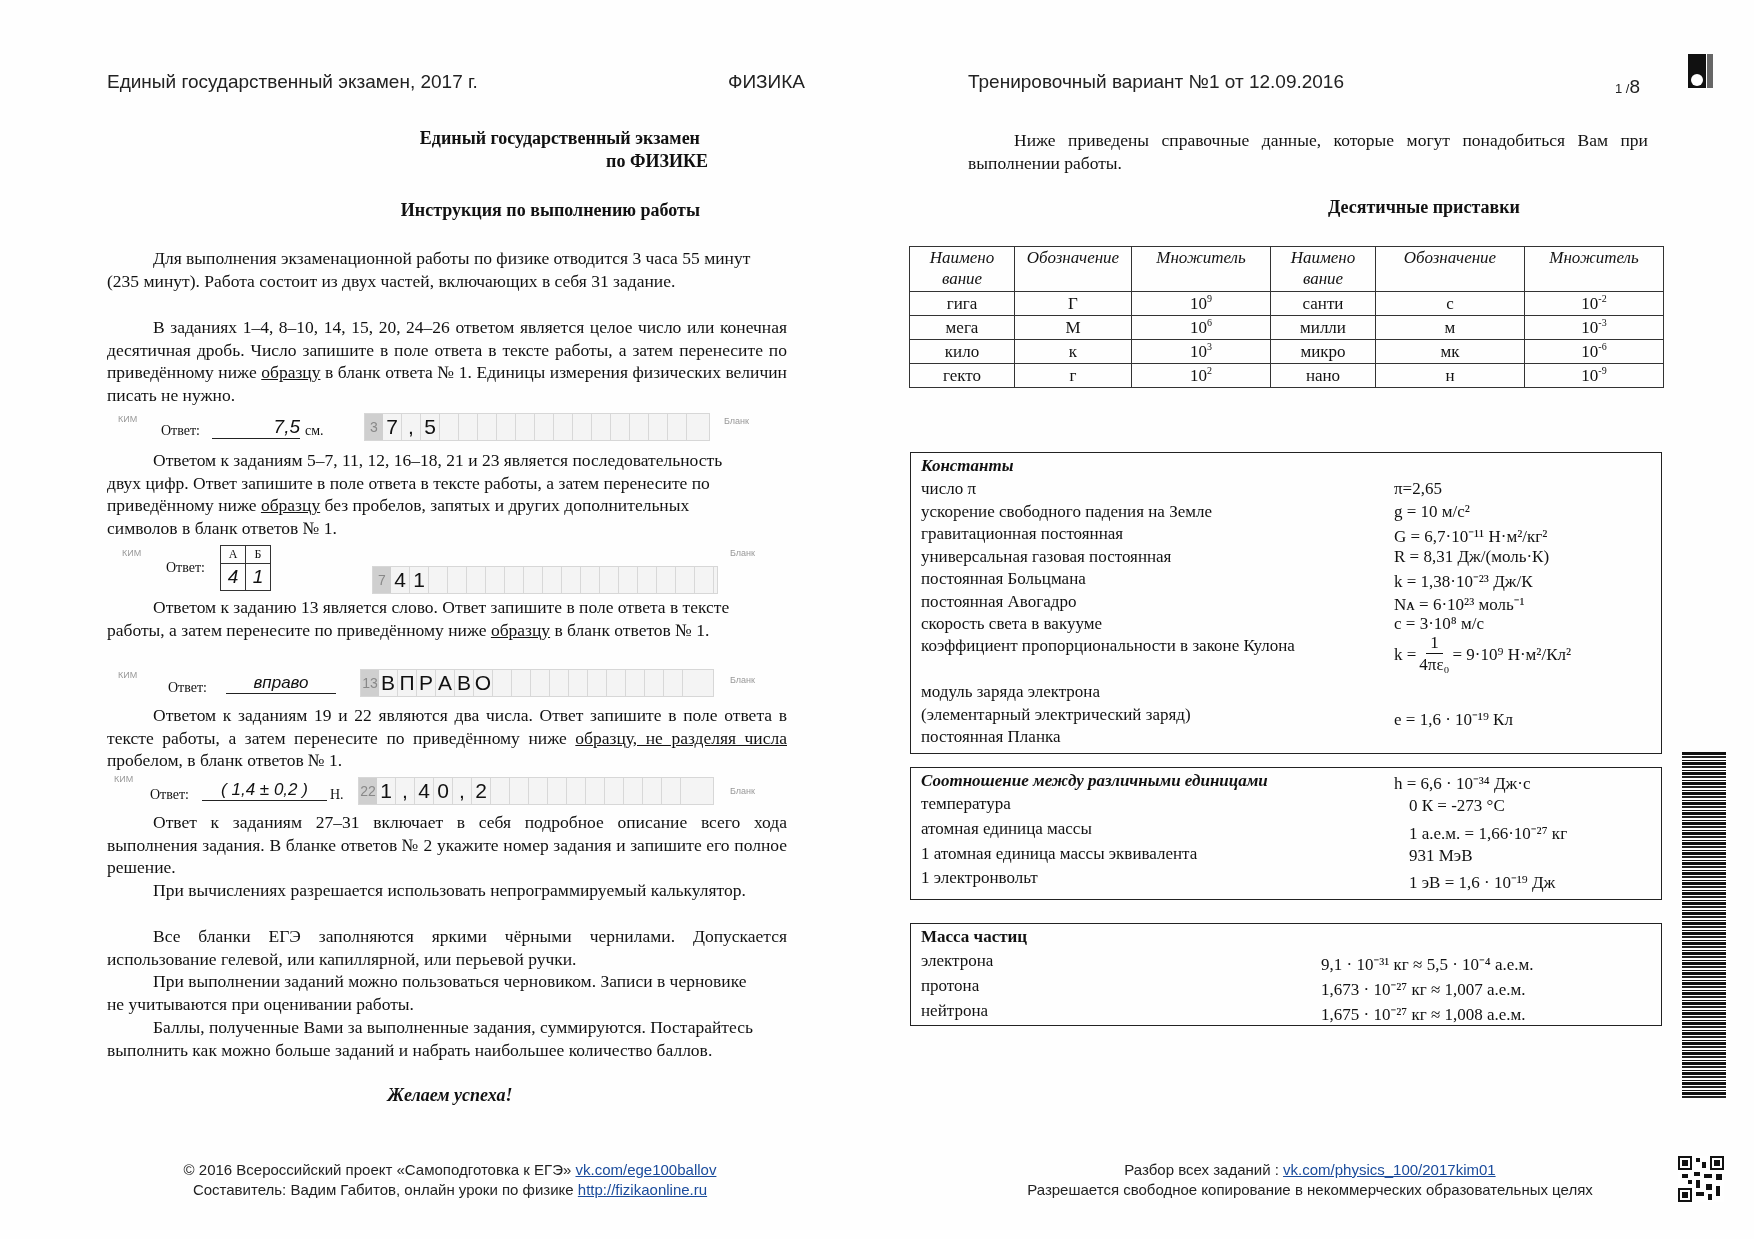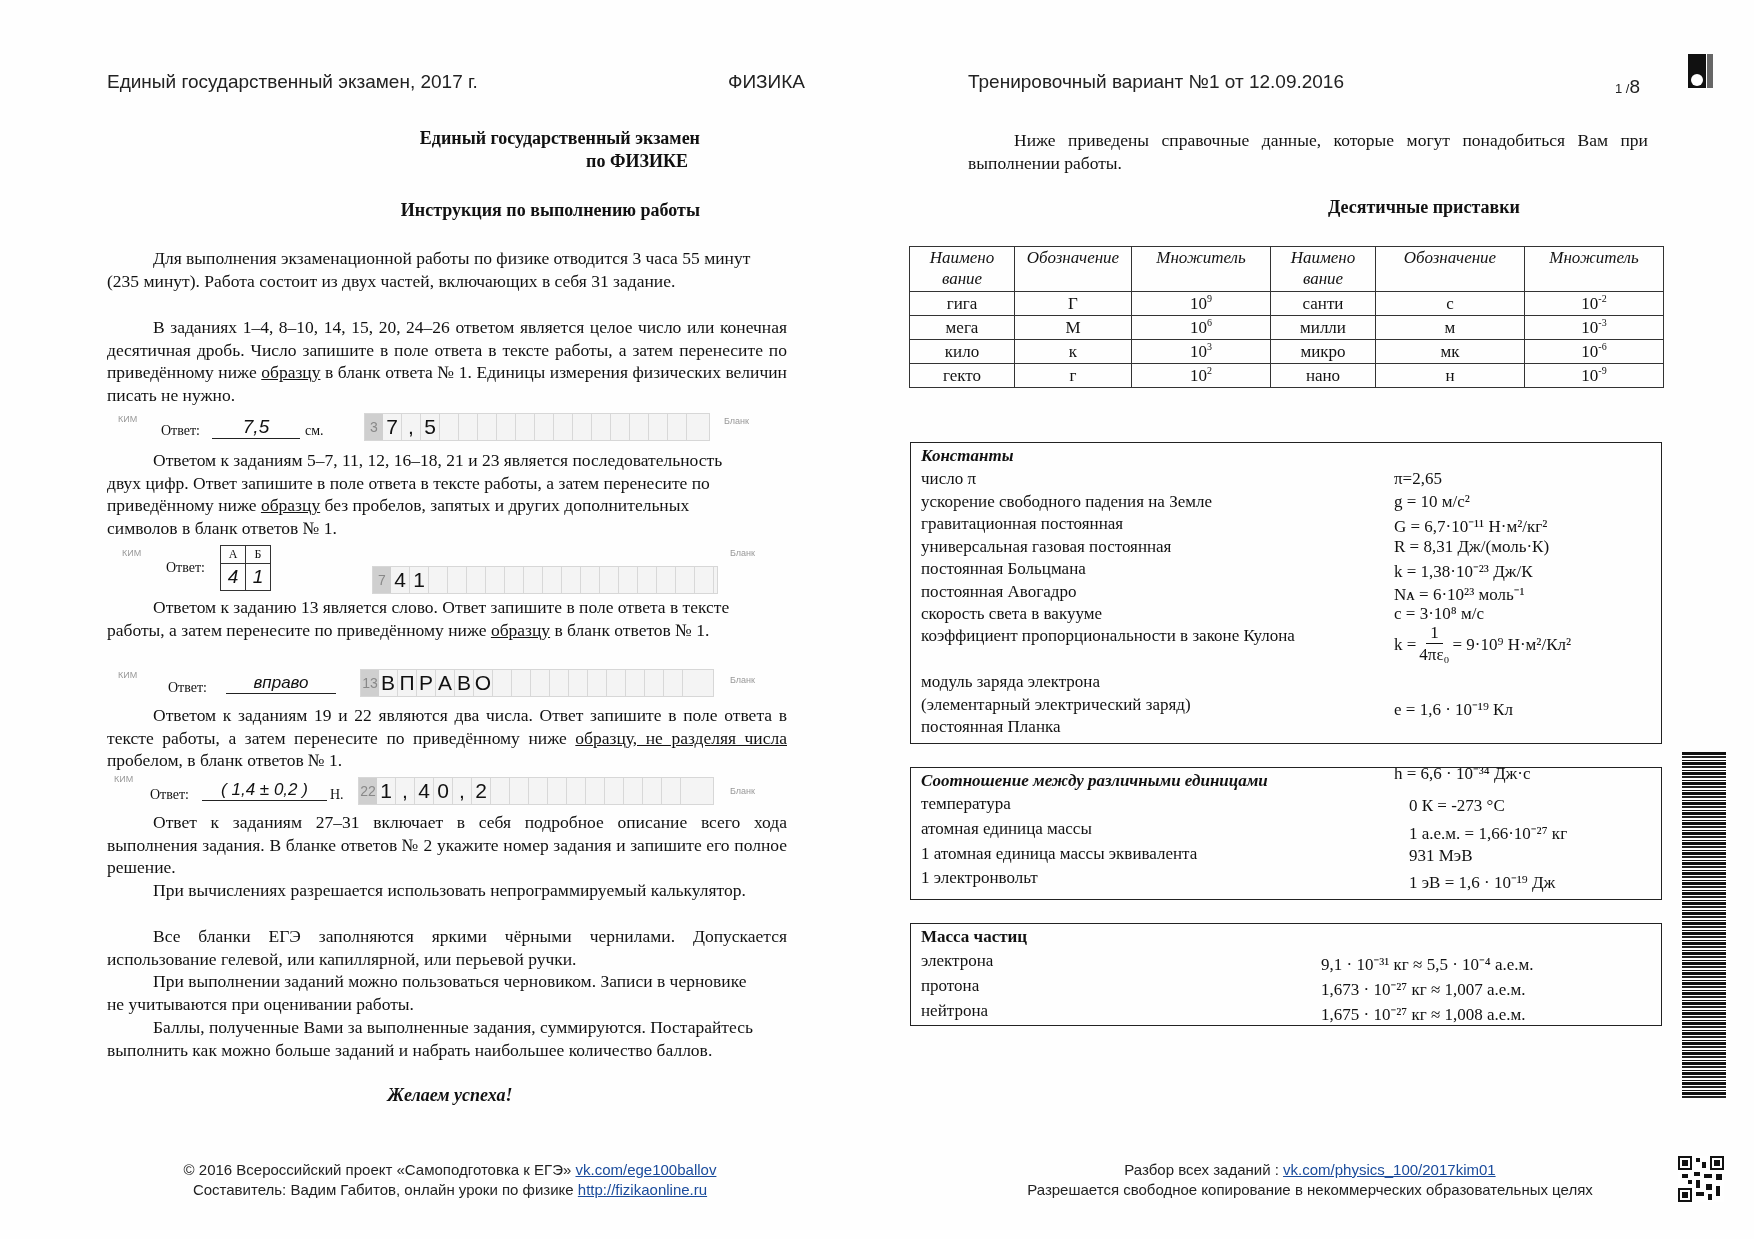--- a/index.html
+++ b/index.html
@@ -40,32 +40,32 @@
 <div class="abs hdr" style="left:1615px;top:76px;font-size:13px;">
   <span>1 /</span><span style="font-size:19px;">8</span>
 </div>
 <div class="abs" style="left:1688px;top:54px;width:30px;height:34px;">
   <div style="position:absolute;left:0;top:0;width:18px;height:34px;background:#111;"></div>
   <div style="position:absolute;left:19px;top:0;width:6px;height:34px;background:#666;"></div>
   <div style="position:absolute;left:3px;top:20px;width:12px;height:12px;border-radius:50%;background:#fff;"></div>
 </div>
 
 <div class="abs title" style="left:200px;top:128px;width:500px;">Единый государственный экзамен</div>
-<div class="abs title" style="left:188px;top:151px;width:500px;">по ФИЗИКЕ</div>
+<div class="abs title" style="left:208px;top:151px;width:500px;">по ФИЗИКЕ</div>
 <div class="abs title" style="left:200px;top:200px;width:500px;">Инструкция по выполнению работы</div>
 
 <div class="abs p ind" style="left:107px;top:247px;width:650px;">Для выполнения экзаменационной работы по физике отводится 3 часа 55 минут (235 минут). Работа состоит из двух частей, включающих в себя 31 задание.</div>
 
 <div class="abs p ind just" style="left:107px;top:316px;width:680px;">
   <span>В заданиях 1–4, 8–10, 14, 15, 20, 24–26 ответом является целое число или конечная десятичная дробь. Число запишите в поле ответа в тексте работы, а затем перенесите по приведённому ниже </span><u>образцу</u><span> в бланк ответа № 1. Единицы измерения физических величин писать не нужно.</span>
 </div>
 
 <div class="abs small-label" style="left:118px;top:414px;">КИМ</div>
 <div class="abs serif" style="left:161px;top:423px;font-size:14px;">Ответ:</div>
-<div class="abs hand" style="left:212px;top:416px;width:88px;border-bottom:1px solid #222;text-align:center;">7,5</div>
+<div class="abs hand" style="left:212px;top:416px;width:88px;border-bottom:1px solid #222;text-align:right;">7,5</div>
 <div class="abs serif" style="left:305px;top:423px;font-size:14px;">см.</div>
 <div class="blank" style="left:364px;top:413px;width:344px;">
   <div class="num">3</div>
   <div class="cell">7</div>
   <div class="cell">,</div>
   <div class="cell">5</div>
   <div class="cell"></div>
     <div class="cell"></div>
     <div class="cell"></div>
     <div class="cell"></div>
@@ -226,21 +226,21 @@
     <td>гекто</td>
         <td>г</td>
     <td><span>10</span><sup>2</sup></td>
     <td>нано</td>
         <td>н</td>
     <td><span>10</span><sup>-9</sup></td>
   </tr>
 </tbody>
   </table>
 
-<div class="box" style="left:910px;top:442px;width:750px;height:300px;text-align:right;">
+<div class="box" style="left:910px;top:452px;width:750px;height:300px;text-align:right;">
   <div class="row bt" style="top:3px;">Константы</div>
   <div class="row" style="top:26px;">число π</div>
   <div class="val" style="left:483px;top:26px;">π=2,65</div>
   <div class="row" style="top:49px;">ускорение свободного падения на Земле</div>
   <div class="val" style="left:483px;top:49px;">g = 10 м/с²</div>
   <div class="row" style="top:71px;">гравитационная постоянная</div>
   <div class="val" style="left:483px;top:71px;">G = 6,7·10⁻¹¹ Н·м²/кг²</div>
   <div class="row" style="top:94px;">универсальная газовая постоянная</div>
   <div class="val" style="left:483px;top:94px;">R = 8,31 Дж/(моль·К)</div>
   <div class="row" style="top:116px;">постоянная Больцмана</div>

